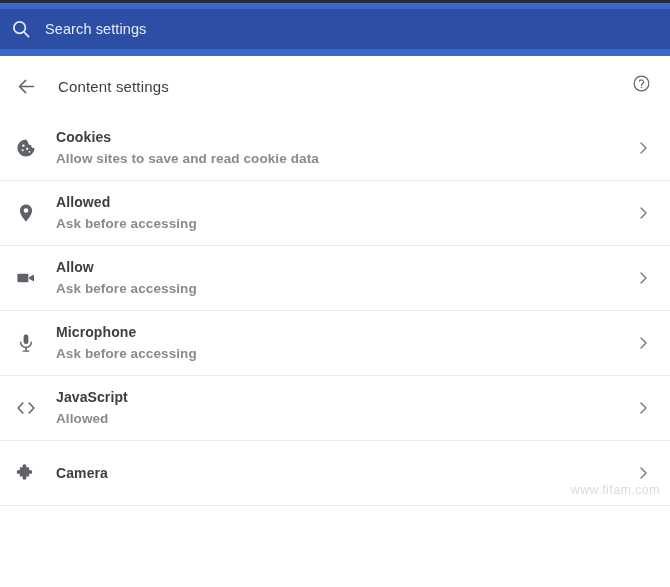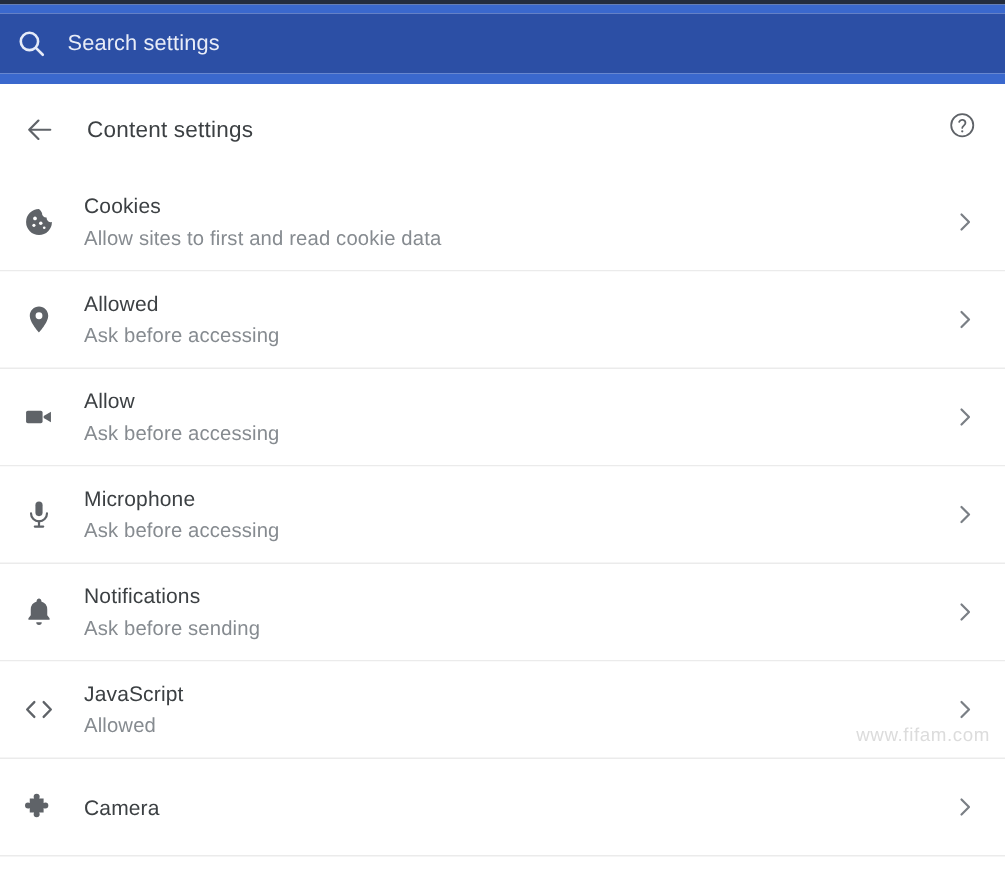--- a/index.html
+++ b/index.html
@@ -129,20 +129,21 @@
   .help-button svg { display: block; }
 
   
   .settings-list {
     position: absolute;
     top: 116px; left: 0;
     width: 670px;
     height: 471px;
     background: #ffffff;
     overflow: hidden;
+    font-weight: bold;
   }
   .setting-row {
     position: relative;
     height: 65px;
     display: flex;
     align-items: center;
     background: #ffffff;
     border-bottom: 1px solid #ebebeb;
     cursor: pointer;
   }
@@ -256,21 +257,21 @@
         <svg width="22" height="22" viewBox="0 0 24 24">
           <path d="M12 2.6a9.4 9.4 0 1 0 9.4 9.4 3.1 3.1 0 0 1-3.9-3.2 3.1 3.1 0 0 1-3.3-3.4A9.4 9.4 0 0 0 12 2.6z" fill="#5f6368"></path>
           <circle cx="9.1" cy="9.4" r="1.35" fill="#ffffff"></circle>
           <circle cx="13.3" cy="12.9" r="1.25" fill="#ffffff"></circle>
           <circle cx="8.3" cy="14.4" r="1.15" fill="#ffffff"></circle>
           <circle cx="15.8" cy="16.2" r="0.95" fill="#ffffff"></circle>
         </svg>
       </span>
       <div class="row-text">
         <div class="row-title">Cookies</div>
-        <div class="row-subtitle">Allow sites to first and read cookie data</div>
+        <div class="row-subtitle">Allow sites to save and read cookie data</div>
       </div>
       <span class="row-chevron">
         <svg width="16" height="16" viewBox="0 0 24 24" fill="none" stroke="#7a7f85" stroke-width="2.2" stroke-linecap="round" stroke-linejoin="round">
           <polyline points="9,4.5 16.5,12 9,19.5"></polyline>
         </svg>
       </span>
     </div>
 
     <div class="setting-row">
       <span class="row-icon">
@@ -321,37 +322,20 @@
         <div class="row-title">Microphone</div>
         <div class="row-subtitle">Ask before accessing</div>
       </div>
       <span class="row-chevron">
         <svg width="16" height="16" viewBox="0 0 24 24" fill="none" stroke="#7a7f85" stroke-width="2.2" stroke-linecap="round" stroke-linejoin="round">
           <polyline points="9,4.5 16.5,12 9,19.5"></polyline>
         </svg>
       </span>
     </div>
 
-    <div class="setting-row">
-      <span class="row-icon">
-        <svg width="22" height="22" viewBox="0 0 24 24">
-          <path d="M12 2.2c-.95 0-1.7.75-1.7 1.65v.6A6.1 6.1 0 0 0 6 10.1v4.3l-1.7 2.2v1.05h15.4V16.6L18 14.4v-4.3a6.1 6.1 0 0 0-4.3-5.65v-.6c0-.9-.75-1.65-1.7-1.65z" fill="#5f6368"></path>
-          <path d="M10 19.5a2 2 0 0 0 4 0z" fill="#5f6368"></path>
-        </svg>
-      </span>
-      <div class="row-text">
-        <div class="row-title">Notifications</div>
-        <div class="row-subtitle">Ask before sending</div>
-      </div>
-      <span class="row-chevron">
-        <svg width="16" height="16" viewBox="0 0 24 24" fill="none" stroke="#7a7f85" stroke-width="2.2" stroke-linecap="round" stroke-linejoin="round">
-          <polyline points="9,4.5 16.5,12 9,19.5"></polyline>
-        </svg>
-      </span>
-    </div>
 
     <div class="setting-row">
       <span class="row-icon">
         <svg width="22" height="22" viewBox="0 0 24 24" fill="none" stroke="#5f6368" stroke-width="1.7" stroke-linecap="round" stroke-linejoin="round">
           <polyline points="8.6,6.6 3.4,12 8.6,17.4"></polyline>
           <polyline points="15.4,6.6 20.6,12 15.4,17.4"></polyline>
         </svg>
       </span>
       <div class="row-text">
         <div class="row-title">JavaScript</div>

